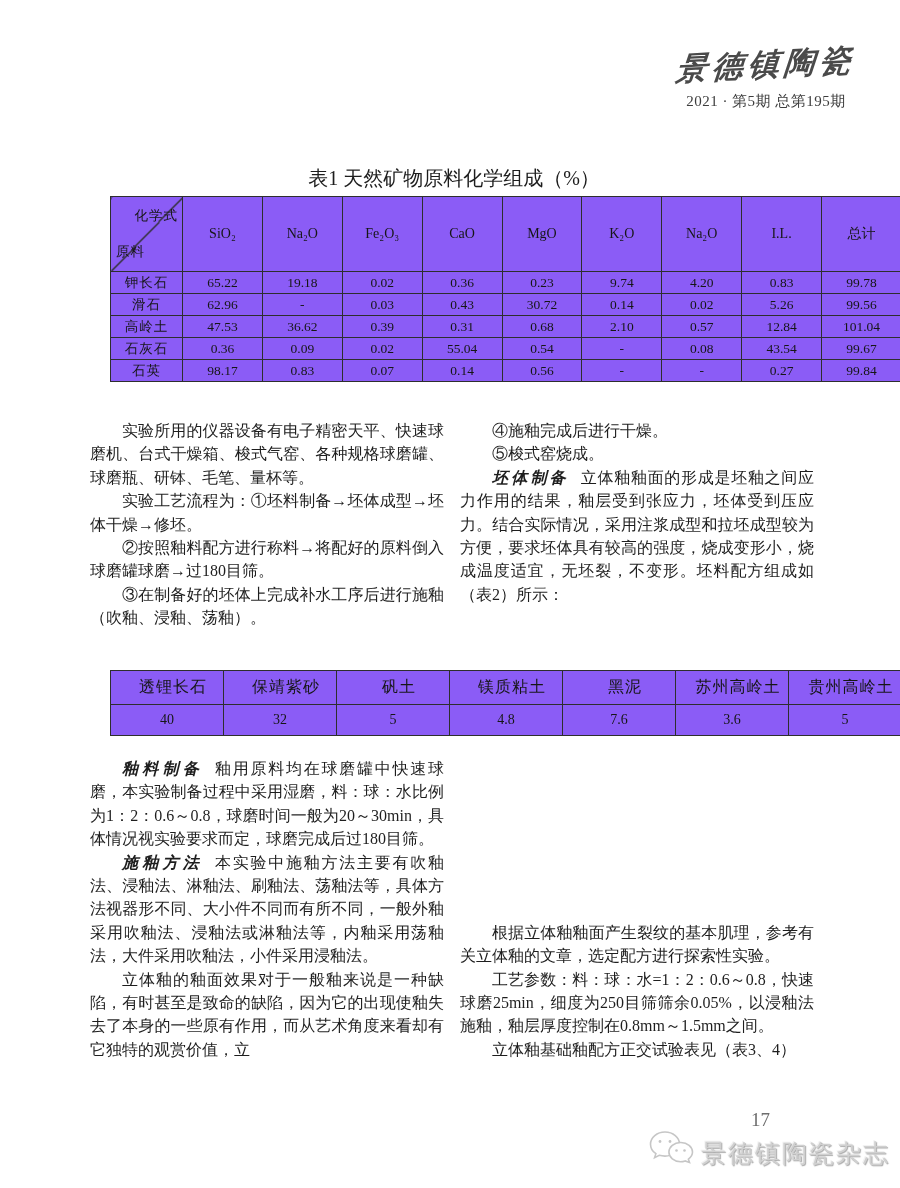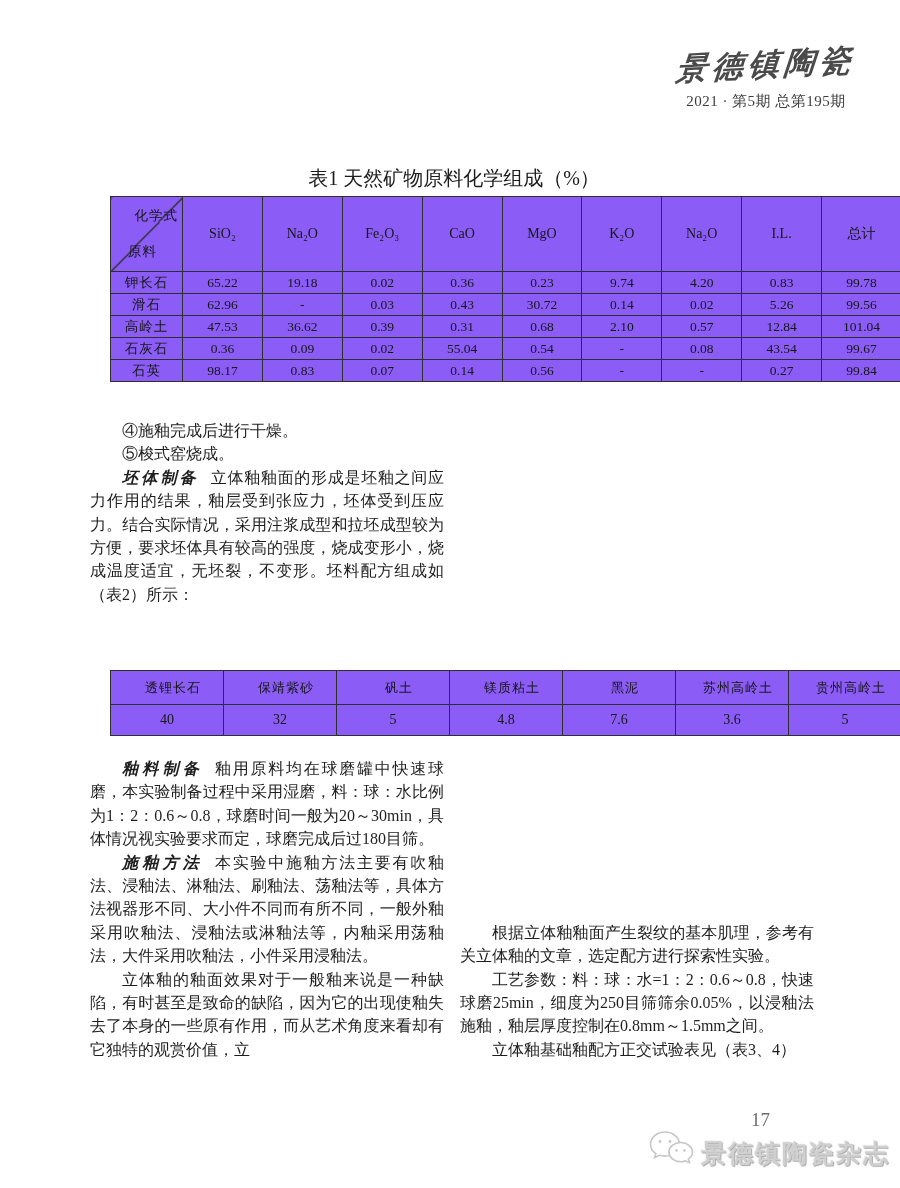--- a/index.html
+++ b/index.html
@@ -36,42 +36,42 @@
   #t1 thead th { height:74px; font-size:14px; }
   #t1 tbody td { height:21px; font-size:13.5px; }
   #t1 td.mat { font-size:13.5px; letter-spacing:1px;margin-top:44px; }
 
   .corner { position:relative;
     background:linear-gradient(to bottom right,
       transparent calc(50% - .7px), #2e2e2e calc(50% - .7px),
       #2e2e2e calc(50% + .7px), transparent calc(50% + .7px));
   }
   .corner .c-top { position:absolute; top:10px; right:4px; font-size:13.5px; letter-spacing:1px; }
-  .corner .c-bottom { position:absolute; bottom:10px; left:17px; font-size:13.5px; letter-spacing:1px; }
+  .corner .c-bottom { position:absolute; bottom:10px; left:5px; font-size:13.5px; letter-spacing:1px; }
 
   #t2 { top:670px; }
-  #t2 thead th { height:33px; font-size:13px; letter-spacing:1px;padding-left:12px; }
+  #t2 thead th { height:33px; font-size:16px; letter-spacing:1px;padding-left:12px; }
   #t2 tbody td { height:30px; font-size:14px; }
 
   
   .cols { position:absolute; left:90px; width:724px; display:flex; gap:16px; }
   #s1 { top:419px; }
   #s2 { top:757px;align-items:flex-end; }
   .col { width:354px; }
   .col p { margin:0; font-size:16px; line-height:23.4px; text-align:justify;
     color:#1e1e1e; }
   .col p.indent { text-indent:2em; }
   .lead { font-weight:bold; font-style:italic; letter-spacing:2.5px;
     padding-right:12px; }
 
   
   .footer { position:absolute; top:1120px; right:10px; height:50px;
     display:flex; align-items:flex-end; }
   .wechat { margin-right:6px; flex:0 0 auto; }
-  .watermark { font-size:25px; font-weight:bold; color:#d0d0d0;
+  .watermark { font-size:25px; font-weight:normal; color:#d0d0d0;
     letter-spacing:2px; text-shadow:1px 1px 1px #a9a9a9, -1px -1px 0 #f2f2f2; }
   .pagenum { position:absolute; top:-11px; left:104px; font-size:19px;
     color:#6e6e6e; }
 </style>
 </head>
 <body>
 
 <div class="page">
 
   <header class="masthead">
@@ -169,20 +169,26 @@
           <td>0.56</td>
           <td>-</td>
           <td>-</td>
           <td>0.27</td>
           <td>99.84</td>
         </tr>
       </tbody>
   </table>
 
   <div class="cols" id="s1">
+    <div class="col" id="s1-left">
+        <p class="indent">实验所用的仪器设备有电子精密天平、快速球磨机、台式干燥箱、梭式气窑、各种规格球磨罐、球磨瓶、研钵、毛笔、量杯等。</p>
+        <p class="indent">实验工艺流程为：①坯料制备→坯体成型→坯体干燥→修坯。</p>
+        <p class="indent">②按照釉料配方进行称料→将配好的原料倒入球磨罐球磨→过180目筛。</p>
+        <p class="indent">③在制备好的坯体上完成补水工序后进行施釉（吹釉、浸釉、荡釉）。</p>
+      </div>
     <div class="col" id="s1-right">
         <p class="indent">④施釉完成后进行干燥。</p>
         <p class="indent">⑤梭式窑烧成。</p>
         <p class="indent"><span class="lead">坯体制备</span>立体釉釉面的形成是坯釉之间应力作用的结果，釉层受到张应力，坯体受到压应力。结合实际情况，采用注浆成型和拉坯成型较为方便，要求坯体具有较高的强度，烧成变形小，烧成温度适宜，无坯裂，不变形。坯料配方组成如（表2）所示：</p>
       </div>
   </div>
 
 
   <table class="tbl" id="t2">
     <thead>

